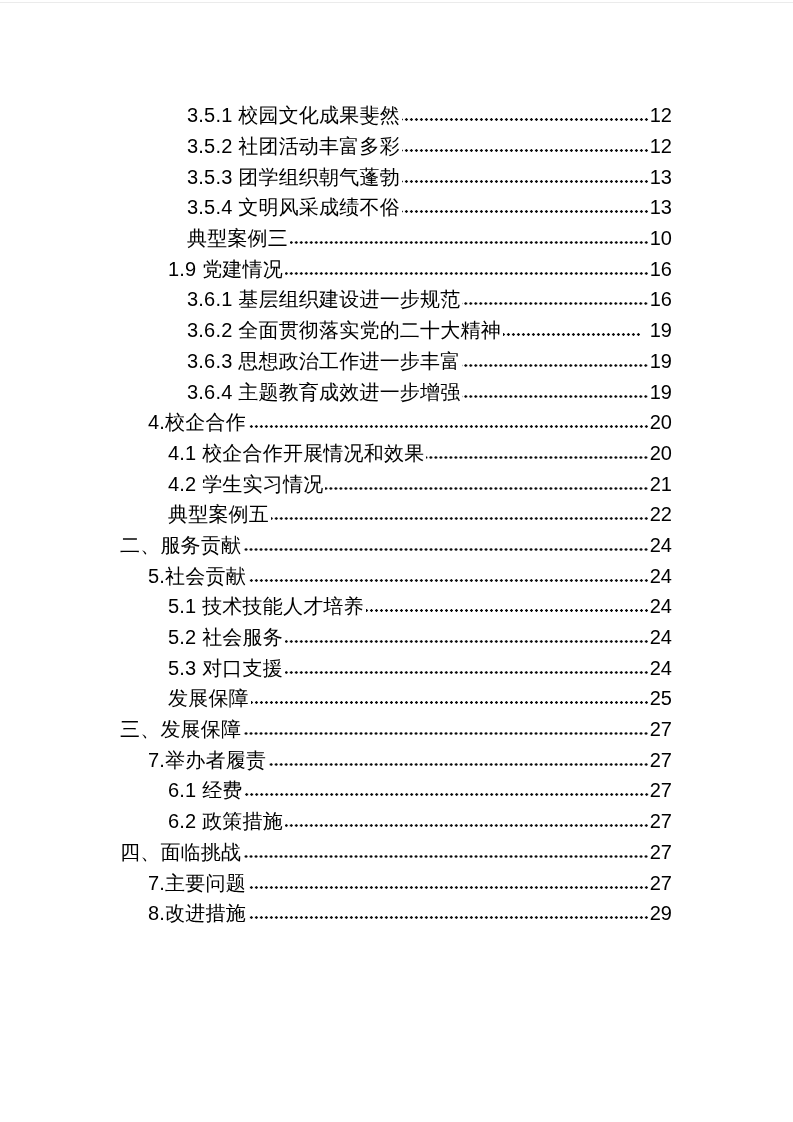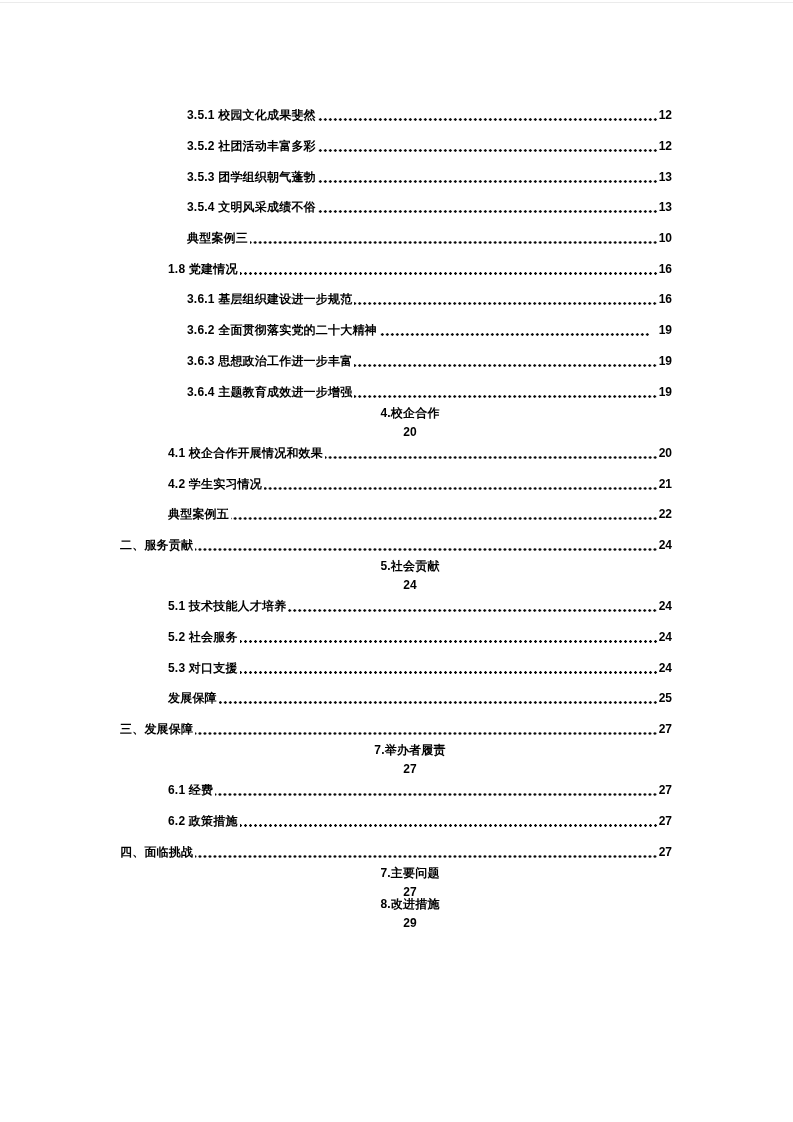--- a/index.html
+++ b/index.html
@@ -28,22 +28,22 @@
     height: 1px;
     background: #ebebeb;
   }
   .toc {
     width: 100%;
   }
   .toc-row {
     display: flex;
     align-items: center;
     height: 30.7px;
-    font-size: 12px;
-    font-weight: 700;
+    font-size: 20px;
+    font-weight: 400;
     line-height: 1;
     white-space: nowrap;
   }
   .toc-row .label {
     flex: 0 0 auto;
     letter-spacing: 0.2px;
   }
   .toc-row .dots {
     flex: 1 1 auto;
     height: 16px;
@@ -56,21 +56,21 @@
   }
   .toc-row .pagenum {
     flex: 0 0 auto;
     text-align: left;
   }
   .toc-row .pagenum.gap {
     margin-left: 8px;
   }
   
   .lvl-1 { padding-left: 0; }
-  .lvl-2 { padding-left: 28px; flex-direction: column; }
+  .lvl-2 { padding-left: 28px; }
   .lvl-3 { padding-left: 48px; }
   .lvl-4 { padding-left: 67px; }
 </style>
 </head>
 <body>
 
 <div class="page">
   <div class="toc" id="toc-container">
       <div class="toc-row lvl-4">
     <span class="label">3.5.1 校园文化成果斐然</span>
@@ -91,21 +91,21 @@
     <span class="label">3.5.4 文明风采成绩不俗</span>
     <span class="dots"></span>
     <span class="pagenum">13</span>
   </div>
       <div class="toc-row lvl-4">
     <span class="label">典型案例三</span>
     <span class="dots"></span>
     <span class="pagenum">10</span>
   </div>
       <div class="toc-row lvl-3">
-    <span class="label">1.8 党建情况</span>
+    <span class="label">1.9 党建情况</span>
     <span class="dots"></span>
     <span class="pagenum">16</span>
   </div>
       <div class="toc-row lvl-4">
     <span class="label">3.6.1 基层组织建设进一步规范</span>
     <span class="dots"></span>
     <span class="pagenum">16</span>
   </div>
       <div class="toc-row lvl-4">
     <span class="label">3.6.2 全面贯彻落实党的二十大精神</span>

